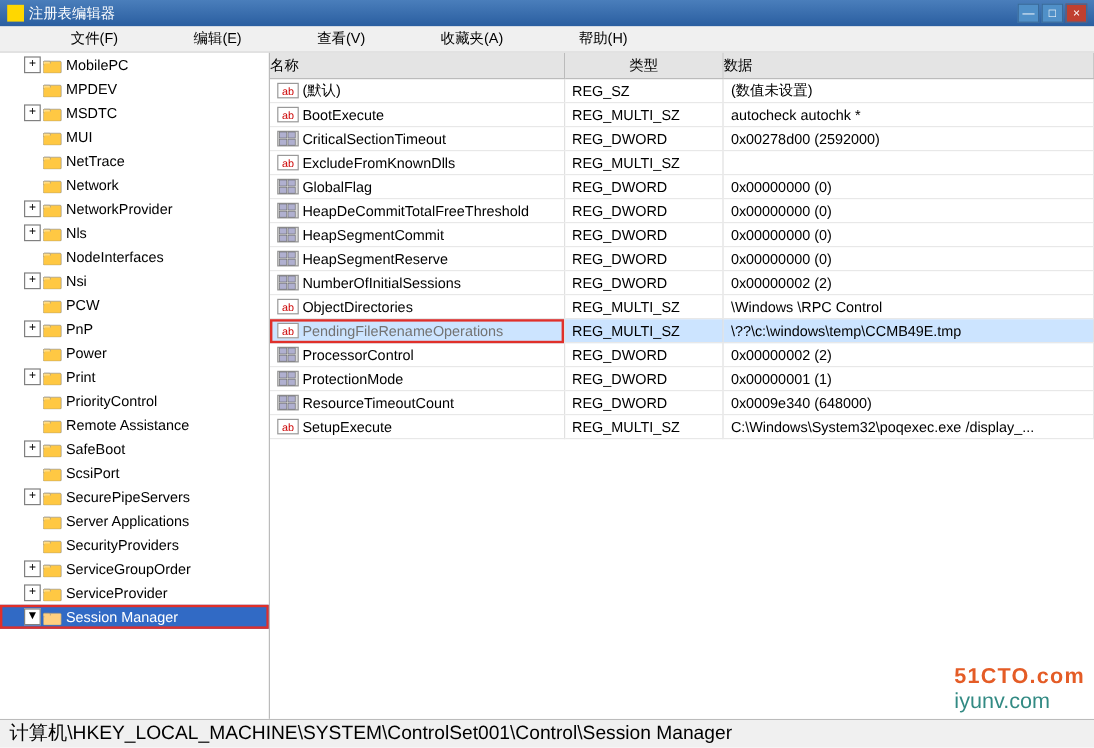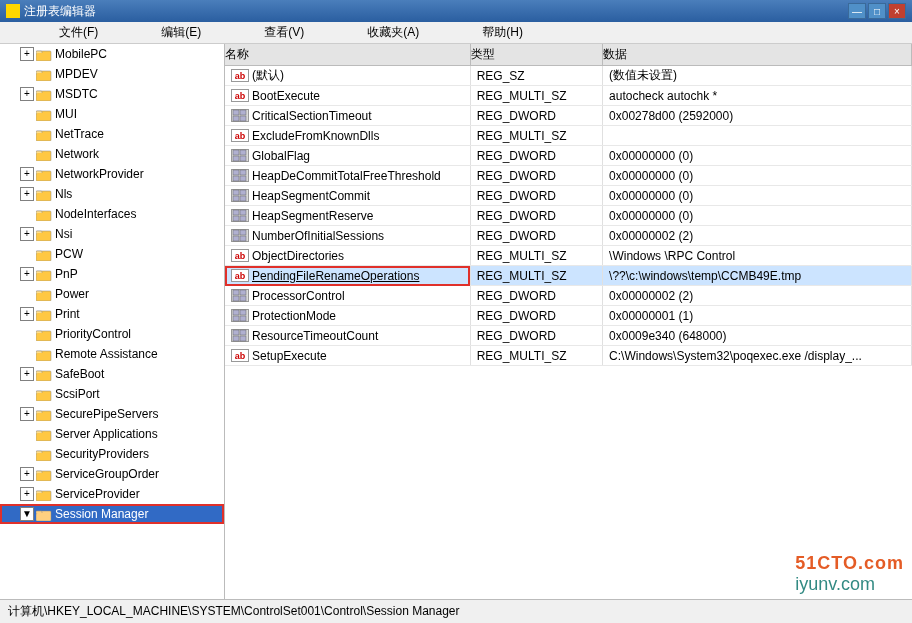--- a/index.html
+++ b/index.html
@@ -184,21 +184,21 @@
       height: 14px;
       margin-right: 3px;
       vertical-align: middle;
       flex-shrink: 0;
     }
     .icon-ab {
       background: white;
       border: 1px solid #999;
       font-size: 9px;
       color: #c00;
-      font-weight: bold;
+      font-weight: normal;
       display: inline-flex;
       align-items: center;
       justify-content: center;
       width: 18px;
       height: 13px;
     }
     .icon-dword {
       background: #ddd;
       border: 1px solid #999;
       font-size: 8px;
@@ -216,21 +216,21 @@
     }
 
     
     .status-bar {
       height: 24px;
       background: #f0f0f0;
       border-top: 1px solid #bbb;
       display: flex;
       align-items: center;
       padding: 0 8px;
-      font-size: 12px;
+      font-size: 16px;
       color: #000;
       white-space: nowrap;
       overflow: hidden;
     }
 
     
     .watermark {
       position: fixed;
       bottom: 28px;
       right: 8px;
@@ -571,21 +571,21 @@
         </span>
         <span>Session Manager</span>
       </div>
     </div>
 
   <div class="values-pane">
     <table class="values-table">
       <thead>
         <tr>
           <th style="min-width:220px;">名称</th>
-          <th style="min-width:120px;">类型</th>
+          <th style="min-width:120px;text-align:center;">类型</th>
           <th style="min-width:280px;">数据</th>
         </tr>
       </thead>
       <tbody>
       <tr>
             <td>
               <div class="name-cell">
                 <span class="type-icon icon-ab">ab</span>
                 <span>(默认)</span>
               </div>
@@ -722,21 +722,21 @@
                 <span>ObjectDirectories</span>
               </div>
             </td>
             <td>REG_MULTI_SZ</td>
             <td>\Windows \RPC Control</td>
           </tr>
           <tr class="highlighted">
             <td>
               <div class="name-cell">
                 <span class="type-icon icon-ab">ab</span>
-                <span style="text-decoration: underline; color: #000000;">PendingFileRenameOperations</span>
+                <span style="color: #737373;">PendingFileRenameOperations</span>
               </div>
             </td>
             <td>REG_MULTI_SZ</td>
             <td>\??\c:\windows\temp\CCMB49E.tmp</td>
           </tr>
           <tr>
             <td>
               <div class="name-cell">
                 <span class="type-icon icon-dword">
                   <svg width="16" height="13" viewBox="0 0 16 13">

